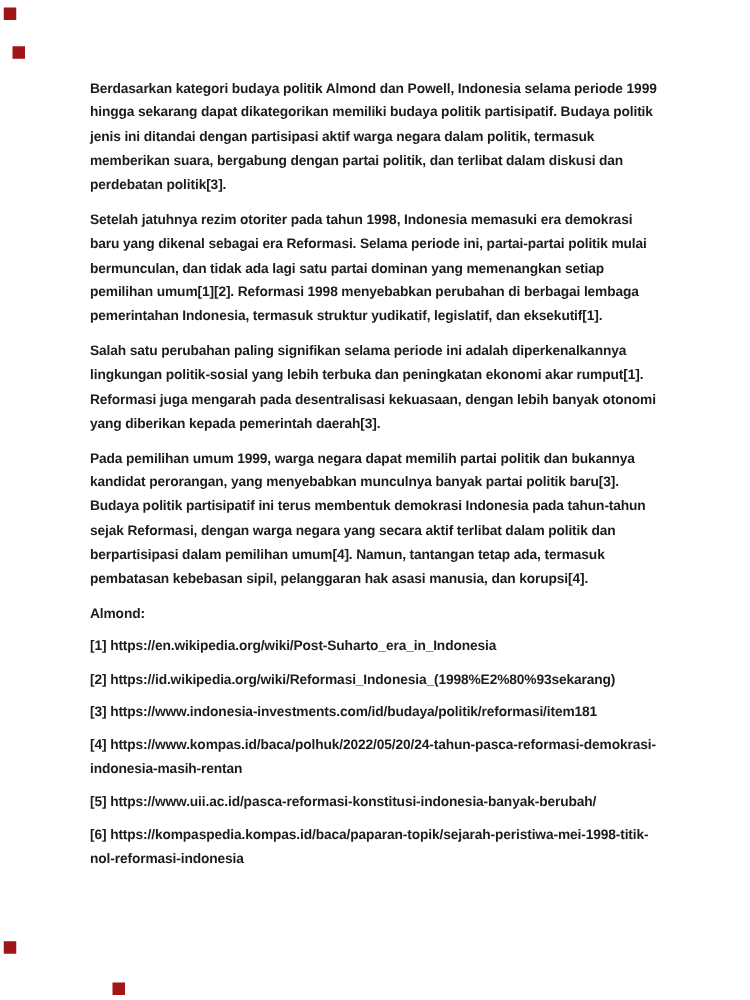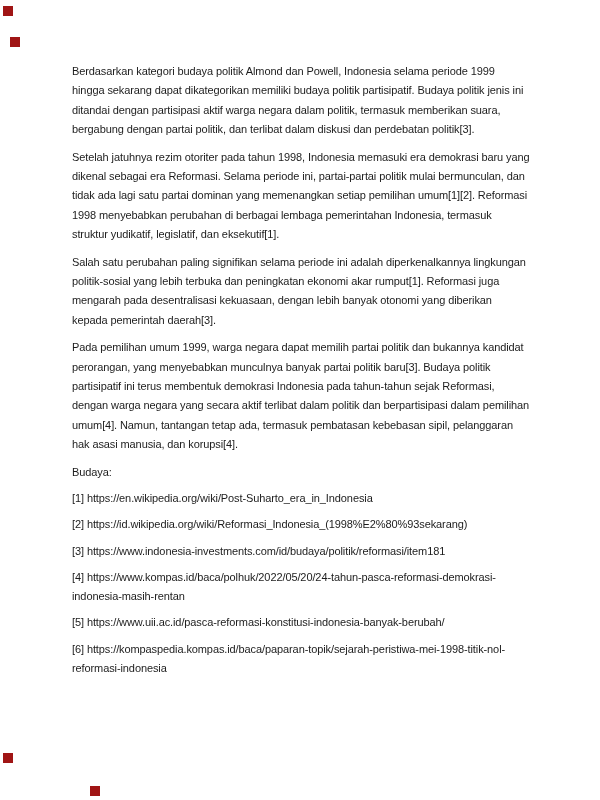--- a/index.html
+++ b/index.html
@@ -31,34 +31,34 @@
     height: 10px;
   }
   .marker-1 { left: 3px;  top: 6px;   }
   .marker-2 { left: 10px; top: 37px;  }
   .marker-3 { left: 3px;  top: 753px; }
   .marker-4 { left: 90px; top: 786px; }
 </style>
 </head>
 <body>
 
-<div class="page" style="background: rgb(255, 255, 255);">
+<div class="page" style="background: rgb(255, 255, 255); font-weight: bold;">
 
   <div class="marker marker-1" style="background: rgb(160, 21, 21);"></div>
   <div class="marker marker-2" style="background: rgb(160, 21, 21);"></div>
   <div class="marker marker-3" style="background: rgb(160, 21, 21);"></div>
   <div class="marker marker-4" style="background: rgb(160, 21, 21);"></div>
 
   <div class="content" style="color: rgb(28, 28, 28);">
     <p class="para">Berdasarkan kategori budaya politik Almond dan Powell, Indonesia selama periode 1999 hingga sekarang dapat dikategorikan memiliki budaya politik partisipatif. Budaya politik jenis ini ditandai dengan partisipasi aktif warga negara dalam politik, termasuk memberikan suara, bergabung dengan partai politik, dan terlibat dalam diskusi dan perdebatan politik[3].</p>
     <p class="para">Setelah jatuhnya rezim otoriter pada tahun 1998, Indonesia memasuki era demokrasi baru yang dikenal sebagai era Reformasi. Selama periode ini, partai-partai politik mulai bermunculan, dan tidak ada lagi satu partai dominan yang memenangkan setiap pemilihan umum[1][2]. Reformasi 1998 menyebabkan perubahan di berbagai lembaga pemerintahan Indonesia, termasuk struktur yudikatif, legislatif, dan eksekutif[1].</p>
     <p class="para">Salah satu perubahan paling signifikan selama periode ini adalah diperkenalkannya lingkungan politik-sosial yang lebih terbuka dan peningkatan ekonomi akar rumput[1]. Reformasi juga mengarah pada desentralisasi kekuasaan, dengan lebih banyak otonomi yang diberikan kepada pemerintah daerah[3].</p>
     <p class="para">Pada pemilihan umum 1999, warga negara dapat memilih partai politik dan bukannya kandidat perorangan, yang menyebabkan munculnya banyak partai politik baru[3]. Budaya politik partisipatif ini terus membentuk demokrasi Indonesia pada tahun-tahun sejak Reformasi, dengan warga negara yang secara aktif terlibat dalam politik dan berpartisipasi dalam pemilihan umum[4]. Namun, tantangan tetap ada, termasuk pembatasan kebebasan sipil, pelanggaran hak asasi manusia, dan korupsi[4].</p>
 
-    <p class="para citations-heading">Budaya:</p>
+    <p class="para citations-heading">Almond:</p>
 
     <p class="cite">[1] https://en.wikipedia.org/wiki/Post-Suharto_era_in_Indonesia</p>
     <p class="cite">[2] https://id.wikipedia.org/wiki/Reformasi_Indonesia_(1998%E2%80%93sekarang)</p>
     <p class="cite">[3] https://www.indonesia-investments.com/id/budaya/politik/reformasi/item181</p>
     <p class="cite">[4] https://www.kompas.id/baca/polhuk/2022/05/20/24-tahun-pasca-reformasi-demokrasi-indonesia-masih-rentan</p>
     <p class="cite">[5] https://www.uii.ac.id/pasca-reformasi-konstitusi-indonesia-banyak-berubah/</p>
     <p class="cite">[6] https://kompaspedia.kompas.id/baca/paparan-topik/sejarah-peristiwa-mei-1998-titik-nol-reformasi-indonesia</p>
   </div>
 
 </div>

